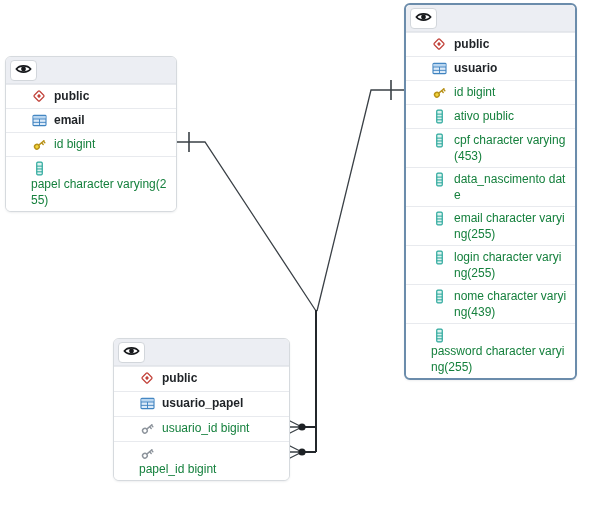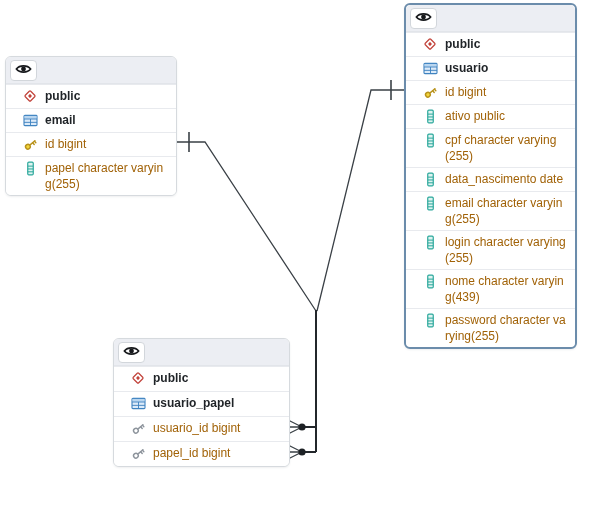--- a/index.html
+++ b/index.html
@@ -47,41 +47,41 @@
     border: 1px solid #d2d6db;
     border-radius: 4px;
     display: flex; align-items: center; justify-content: center;
     cursor: pointer;
     padding: 0;
   }
   .erd-row {
     display: flex;
     align-items: flex-start;
     min-height: 24px;
-    padding: 3px 8px 3px 16px;
+    padding: 3px 8px 3px 25px;
     border-top: 1px solid #e8eaee;
     box-sizing: border-box;
     background: #fff;
   }
   .erd-row:first-of-type { border-top: none; }
   .t-usuario_papel .erd-row { min-height: 25px; }
   .erd-row .icon {
     flex: 0 0 16px;
     width: 16px; height: 16px;
     margin-right: 7px;
     display: inline-flex; align-items: center; justify-content: center;
   }
   .erd-row .lbl {
     line-height: 16px;
     word-break: break-all;
     overflow-wrap: anywhere;
-    color: #a16207;
+    color: #15803d;
   }
   .erd-row.name-row .lbl { font-weight: bold; color: #1f2327; word-break: normal; }
-  .last-row { border-radius: 0 0 5px 5px; }
+  .last-row { border-radius: 0 0 5px 5px; flex-direction: column; }
 </style>
 </head>
 <body>
 
 <div class="canvas">
 
   <svg class="links" viewBox="0 0 607 506" xmlns="http://www.w3.org/2000/svg">
 
     <g>
       <path d="M 175 142 H 205 L 316 311" fill="none" stroke="#3a4046" stroke-width="1.3"></path>
@@ -223,21 +223,21 @@
       </div>
       <div class="erd-row">
         <span class="icon">
           <svg width="11" height="15" viewBox="0 0 12 16">
             <rect x="3" y="1" width="6" height="14" rx="1.2" fill="#dff4f1" stroke="#2aa79b" stroke-width="1.3"></rect>
             <line x1="3" y1="5.4" x2="9" y2="5.4" stroke="#2aa79b" stroke-width="1.1"></line>
             <line x1="3" y1="8.5" x2="9" y2="8.5" stroke="#2aa79b" stroke-width="1.1"></line>
             <line x1="3" y1="11.6" x2="9" y2="11.6" stroke="#2aa79b" stroke-width="1.1"></line>
           </svg>
         </span>
-        <span class="lbl">cpf character varying(255)</span>
+        <span class="lbl">cpf character varying(453)</span>
       </div>
       <div class="erd-row">
         <span class="icon">
           <svg width="11" height="15" viewBox="0 0 12 16">
             <rect x="3" y="1" width="6" height="14" rx="1.2" fill="#dff4f1" stroke="#2aa79b" stroke-width="1.3"></rect>
             <line x1="3" y1="5.4" x2="9" y2="5.4" stroke="#2aa79b" stroke-width="1.1"></line>
             <line x1="3" y1="8.5" x2="9" y2="8.5" stroke="#2aa79b" stroke-width="1.1"></line>
             <line x1="3" y1="11.6" x2="9" y2="11.6" stroke="#2aa79b" stroke-width="1.1"></line>
           </svg>
         </span>

